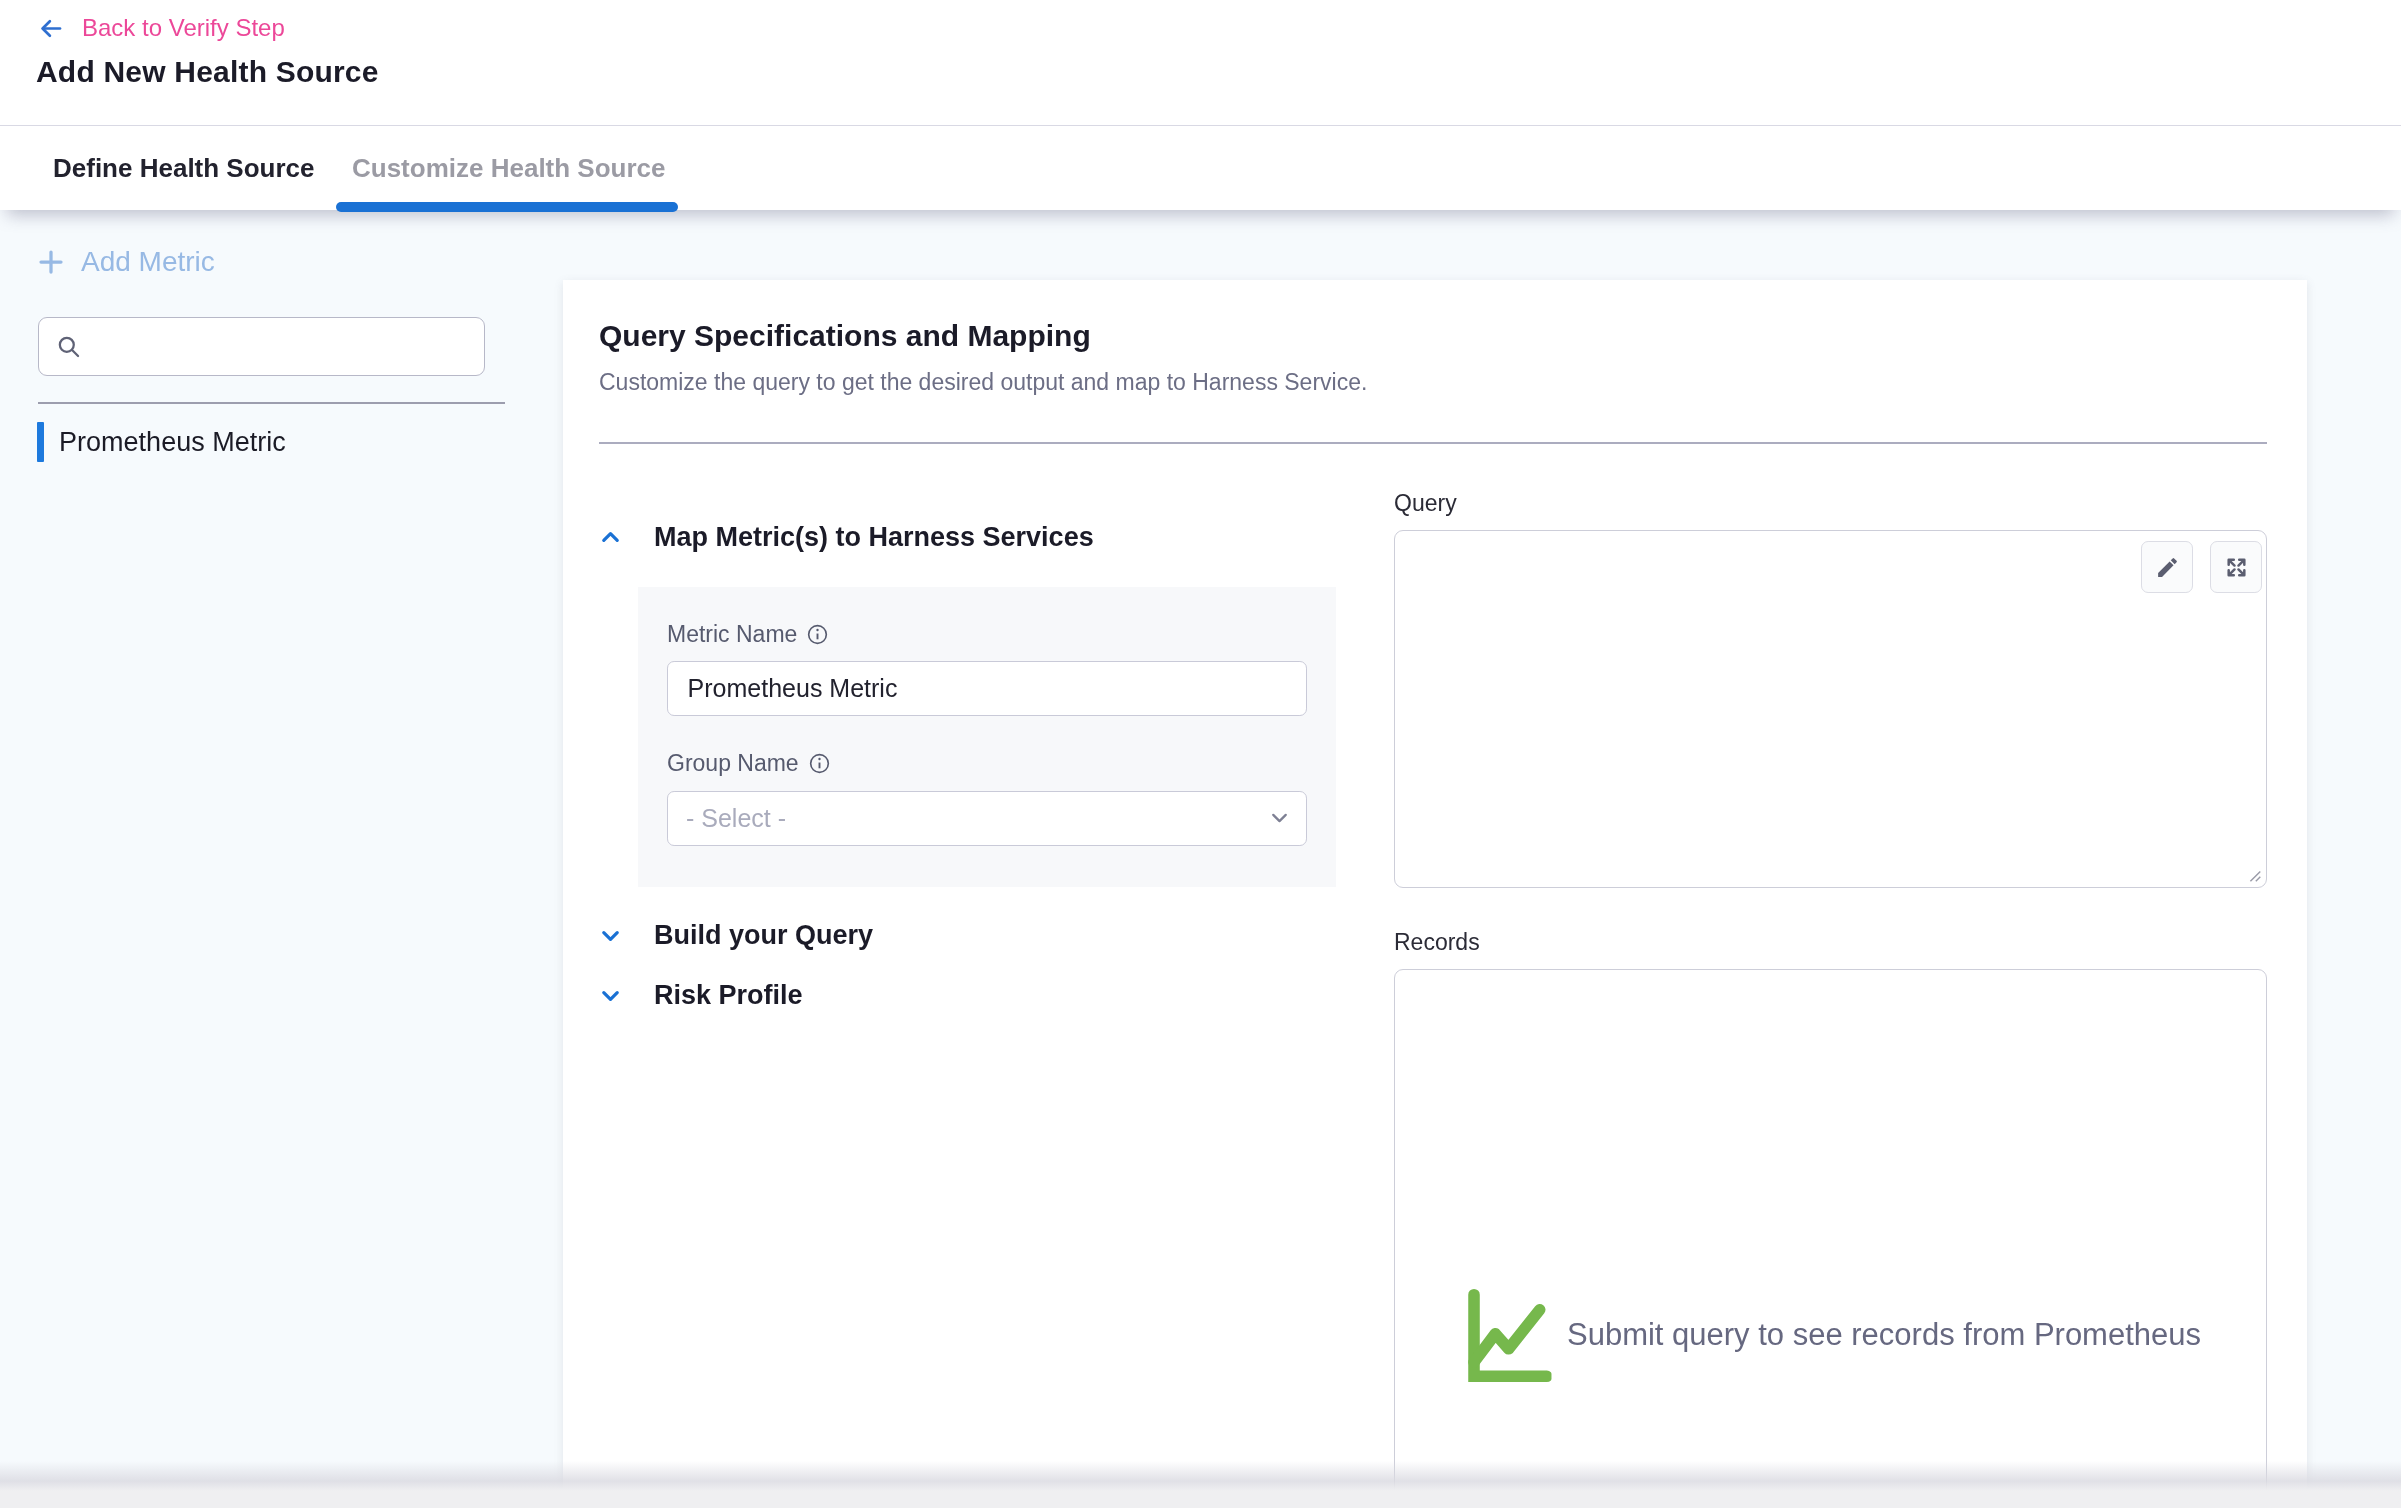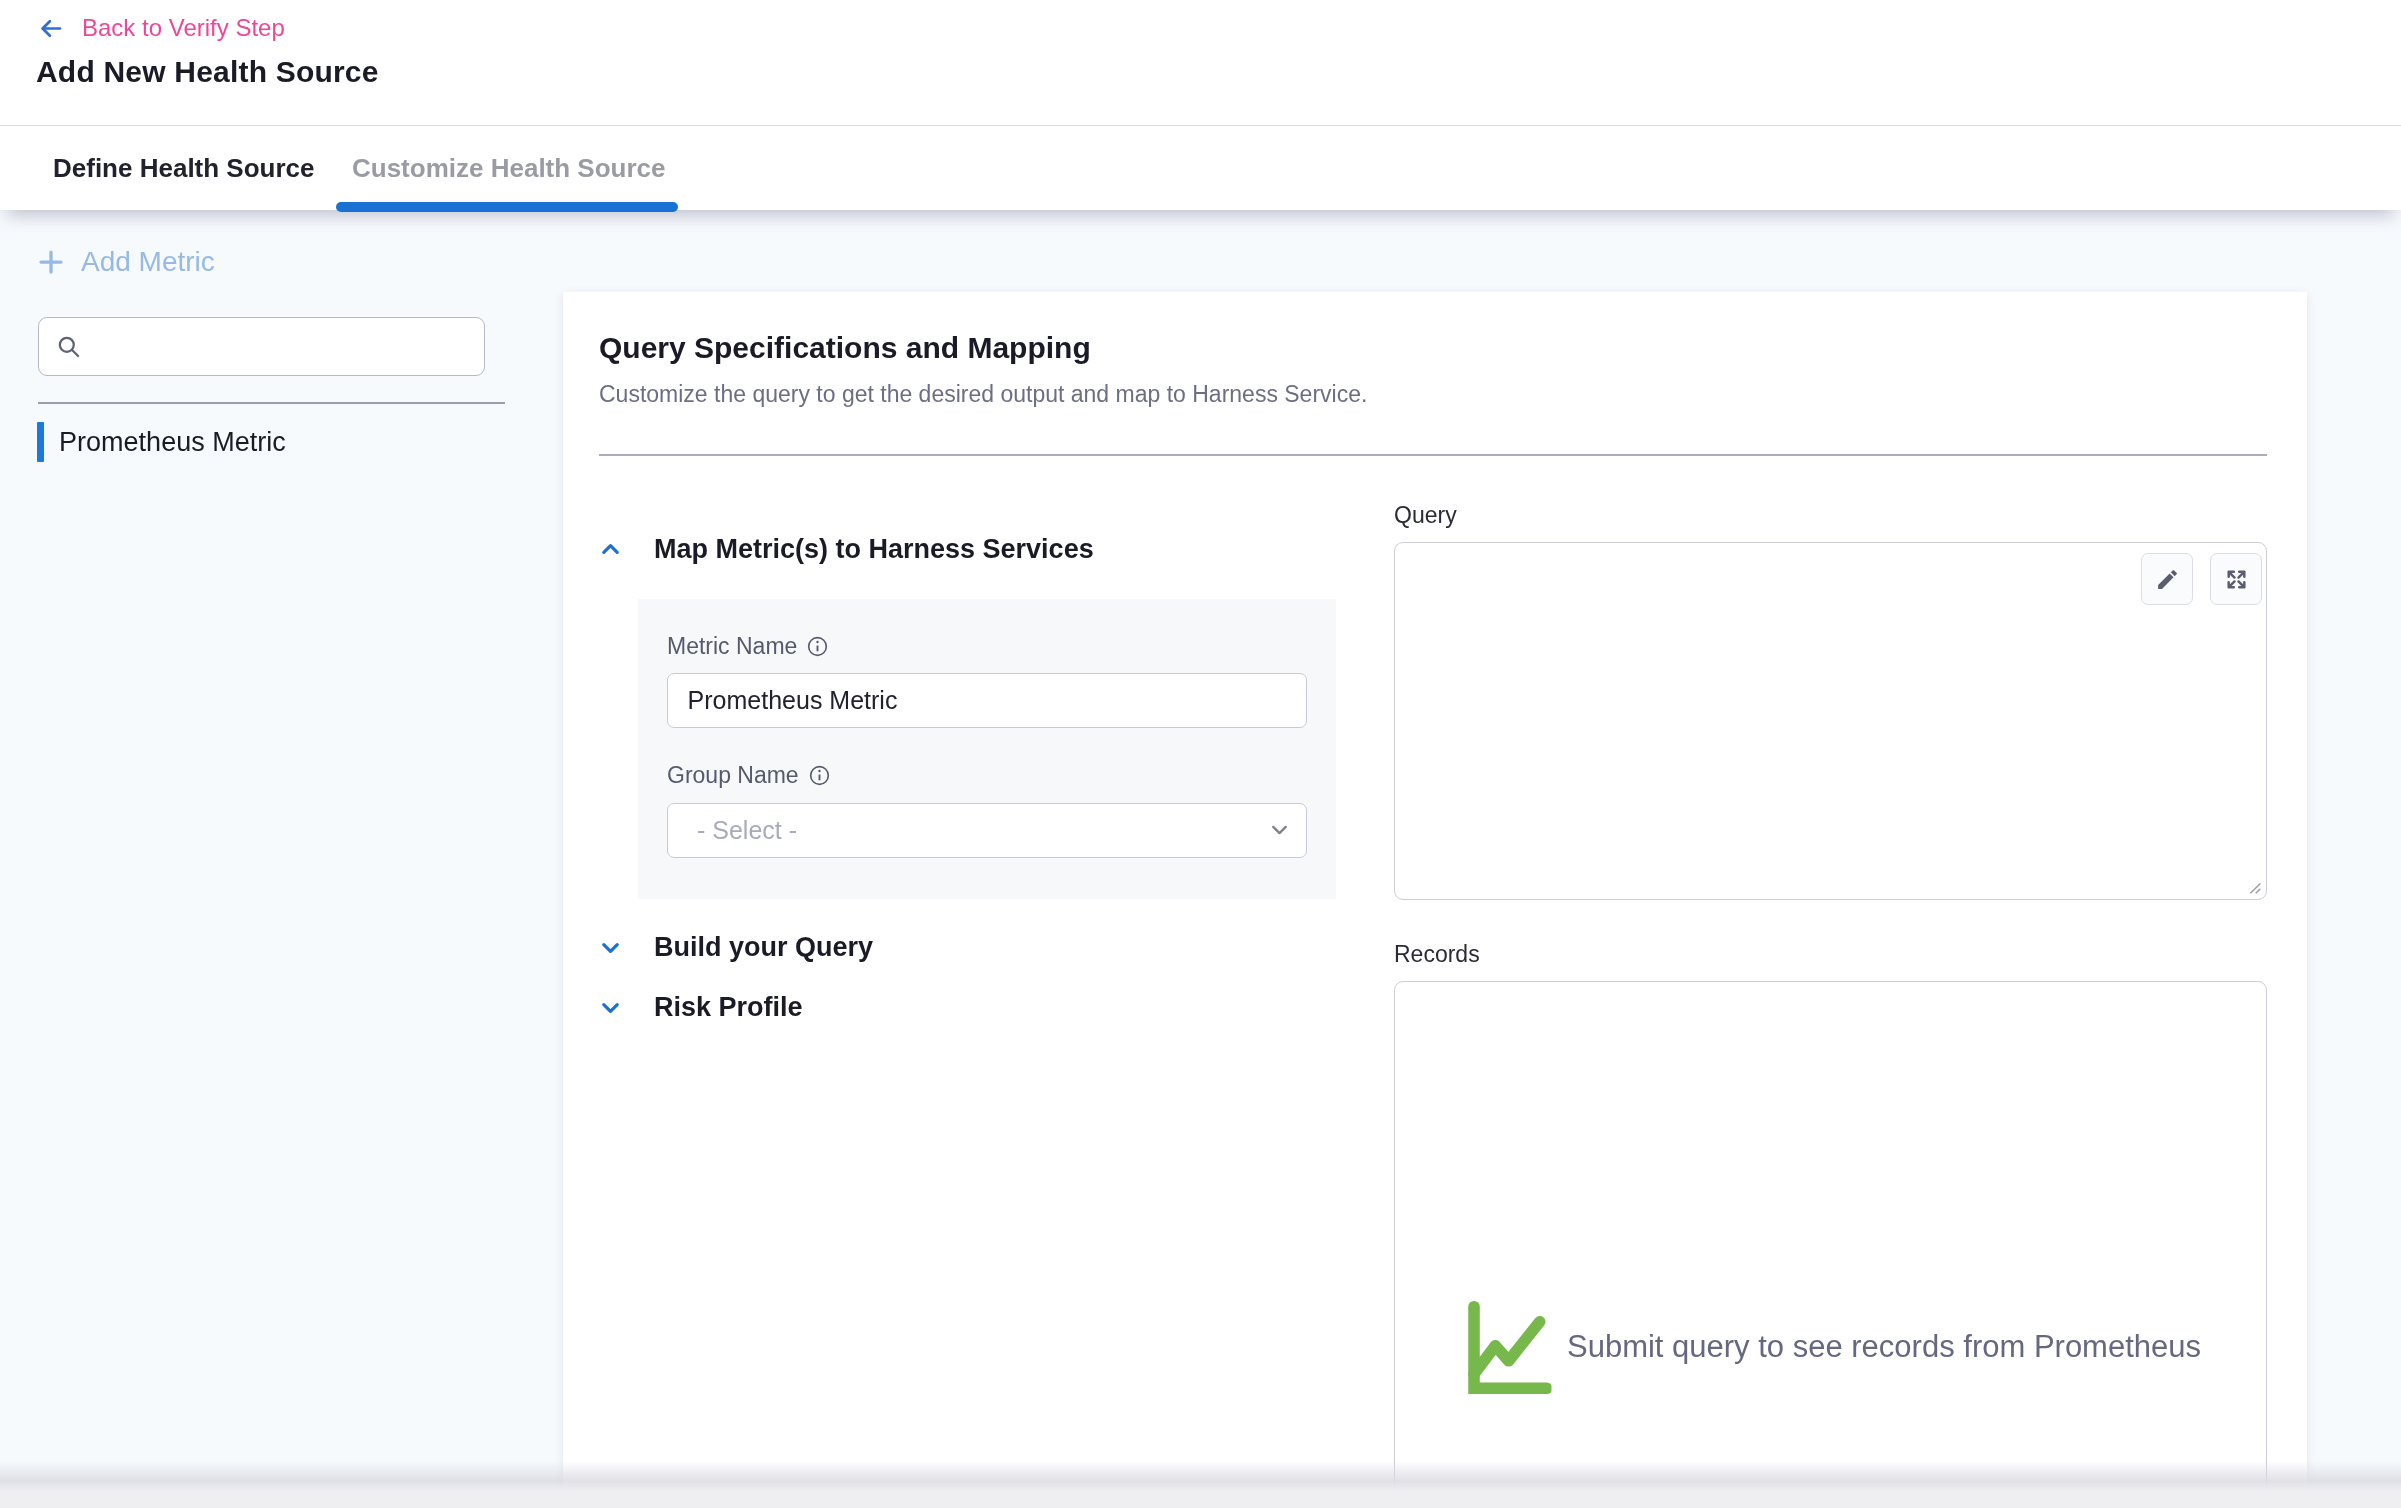--- a/index.html
+++ b/index.html
@@ -34,21 +34,21 @@
                 border:1.8px solid #b7b8c8; border-radius:9px; display:flex; align-items:center;
                 padding-left:16px; }
   .search-input { border:none; outline:none; flex:1; height:100%; font-size:24px;
                   font-family:inherit; color:#22222e; background:transparent; margin-left:10.7px; }
   .sidebar-divider { position:absolute; left:38px; top:208px; width:467px; height:1.8px; background:#9c9dae; }
   .metric-item { position:absolute; left:37px; top:228px; height:40px; display:flex; align-items:center; cursor:pointer; }
   .metric-item .sel-bar { width:7.1px; height:40px; background:#1d79dd; border-radius:0.9px; }
   .metric-item .metric-label { margin-left:15px; font-size:27px; color:#1b1b26; }
   
   .card { position:absolute; left:563px; top:86px; width:1744px; bottom:0; background:#ffffff;
-          box-shadow:0 1.8px 9px rgba(96,97,112,.14);margin-top:12px; }
+          box-shadow:0 1.8px 9px rgba(96,97,112,.14); }
   .card-header { padding:39px 40px 0 36px; }
   .card-heading { font-size:30px; font-weight:700; color:#1b1b28; }
   .card-subheading { margin-top:16px; font-size:23px; color:#6c6e85; }
   .card-divider { margin-top:46px; height:1.8px; background:#abacbf; }
   .card-body { position:relative; }
   .col-left { position:absolute; left:36px; top:0; width:795px; }
   .col-right { position:absolute; left:831px; top:0; width:873px; }
   
   .section-row { position:absolute; left:0; display:flex; align-items:center; gap:32px; cursor:pointer; }
   .section-row .sec-title { font-size:27px; font-weight:700; color:#1b1b28; }
@@ -56,21 +56,21 @@
   .sec-build { top:476px; }
   .sec-risk  { top:536px; }
   
   .map-panel { position:absolute; left:39px; top:143px; width:698px; height:300px;
                background:#f7f8fa; padding:34px 0 0 29px; }
   .field-label { display:flex; align-items:center; gap:9px; font-size:23px; color:#565a6e; }
   .text-input { margin-top:13.4px; width:640px; height:55px; border:1.8px solid #c9cad8; border-radius:7.1px;
                 background:#fff; font-size:25px; font-family:inherit; color:#22222e; padding:0 19.6px; outline:none; }
   .group-label { margin-top:34px; }
   .select-box { position:relative; margin-top:13.4px; width:640px; height:55px; border:1.8px solid #c9cad8;
-                border-radius:7.1px; background:#fff; display:flex; align-items:center; padding:0 29px;
+                border-radius:7.1px; background:#fff; display:flex; align-items:center; padding:0 18px;
                 cursor:pointer; }
   .select-placeholder { font-size:25px; color:#a9abbc; }
   .select-caret { position:absolute; right:14.3px; top:50%; transform:translateY(-50%); display:flex; }
   
   .query-label { position:absolute; top:46px; left:0; font-size:23px; color:#2b2b36; }
   .query-box { position:absolute; top:86px; left:0; width:873px; height:358px; background:#fff;
                border:1.8px solid #cdced9; border-radius:9px; }
   .q-btns { position:absolute; top:10.7px; right:3.6px; display:flex; gap:17px; }
   .icon-btn { width:52px; height:52px; border:1.8px solid #dcdde5; border-radius:7.1px; background:#fafbfc;
               display:flex; align-items:center; justify-content:center; cursor:pointer; }

